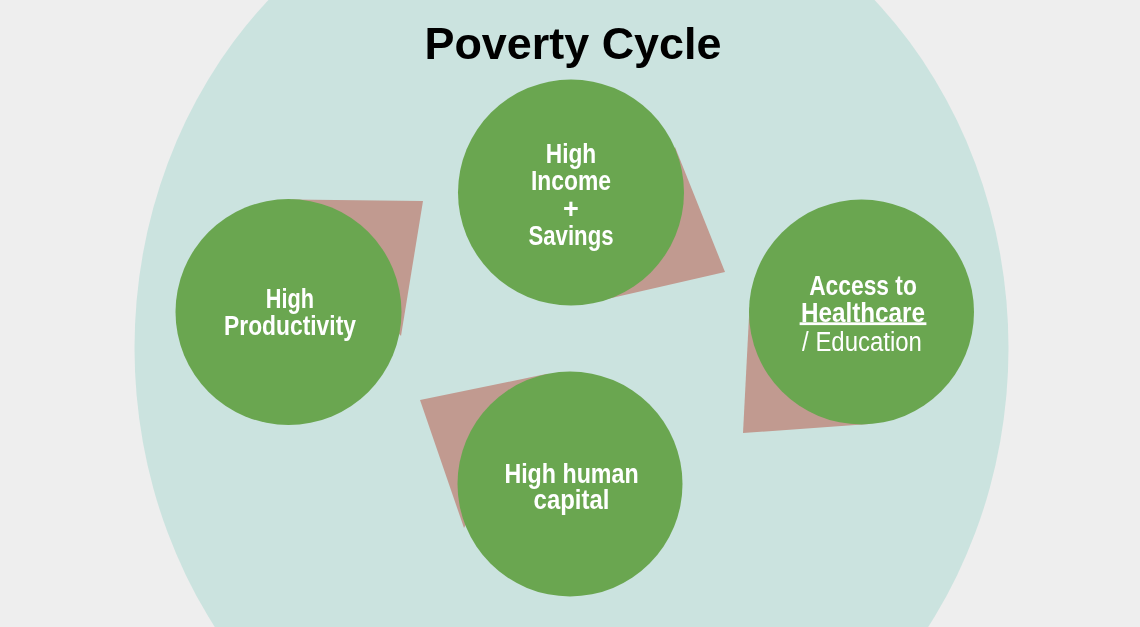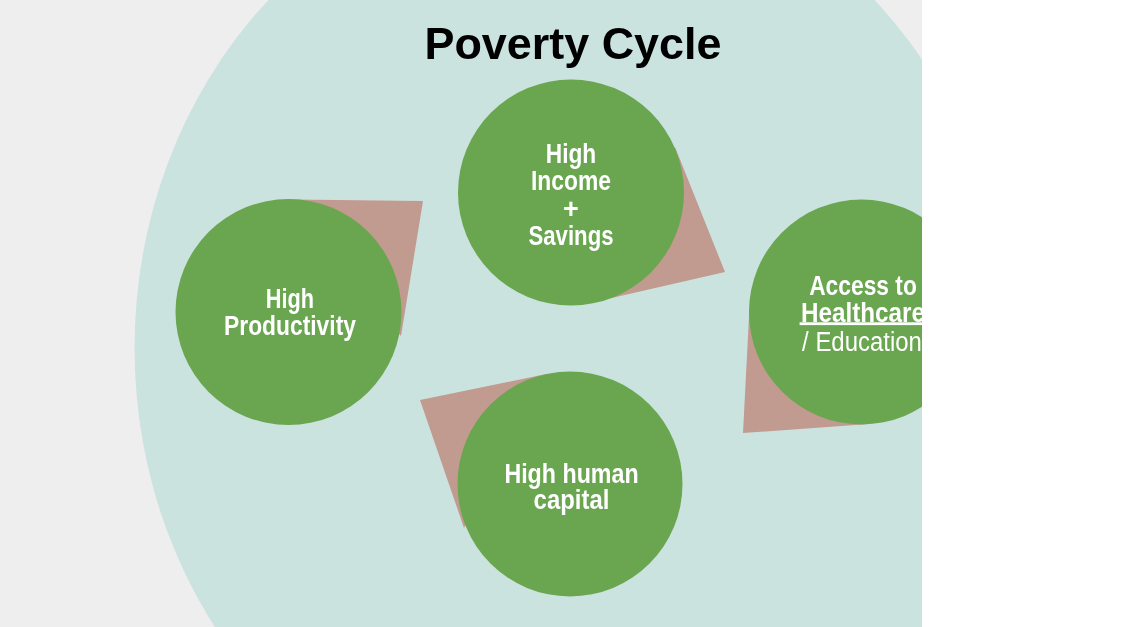--- a/index.html
+++ b/index.html
@@ -1,16 +1,16 @@
 <!DOCTYPE html>
 <html><head>
 <meta charset="utf-8">
 <style>
   html,body{margin:0;padding:0;}
-  #stage{position:relative;width:922px;height:627px;background:#0369a1;overflow:hidden;}
+  #stage{position:relative;width:1140px;height:627px;background:#0369a1;overflow:hidden;}
   svg{display:block;}
   text{font-family:"Liberation Sans",sans-serif;}
 </style>
 </head>
 <body>
 <div id="stage">
 <svg width="1140" height="627" viewBox="0 0 1140 627">
   <rect x="0" y="0" width="1140" height="627" fill="#eeeeee"></rect>
   <ellipse cx="571.5" cy="348" rx="437" ry="483" fill="#cbe3df"></ellipse>
 

